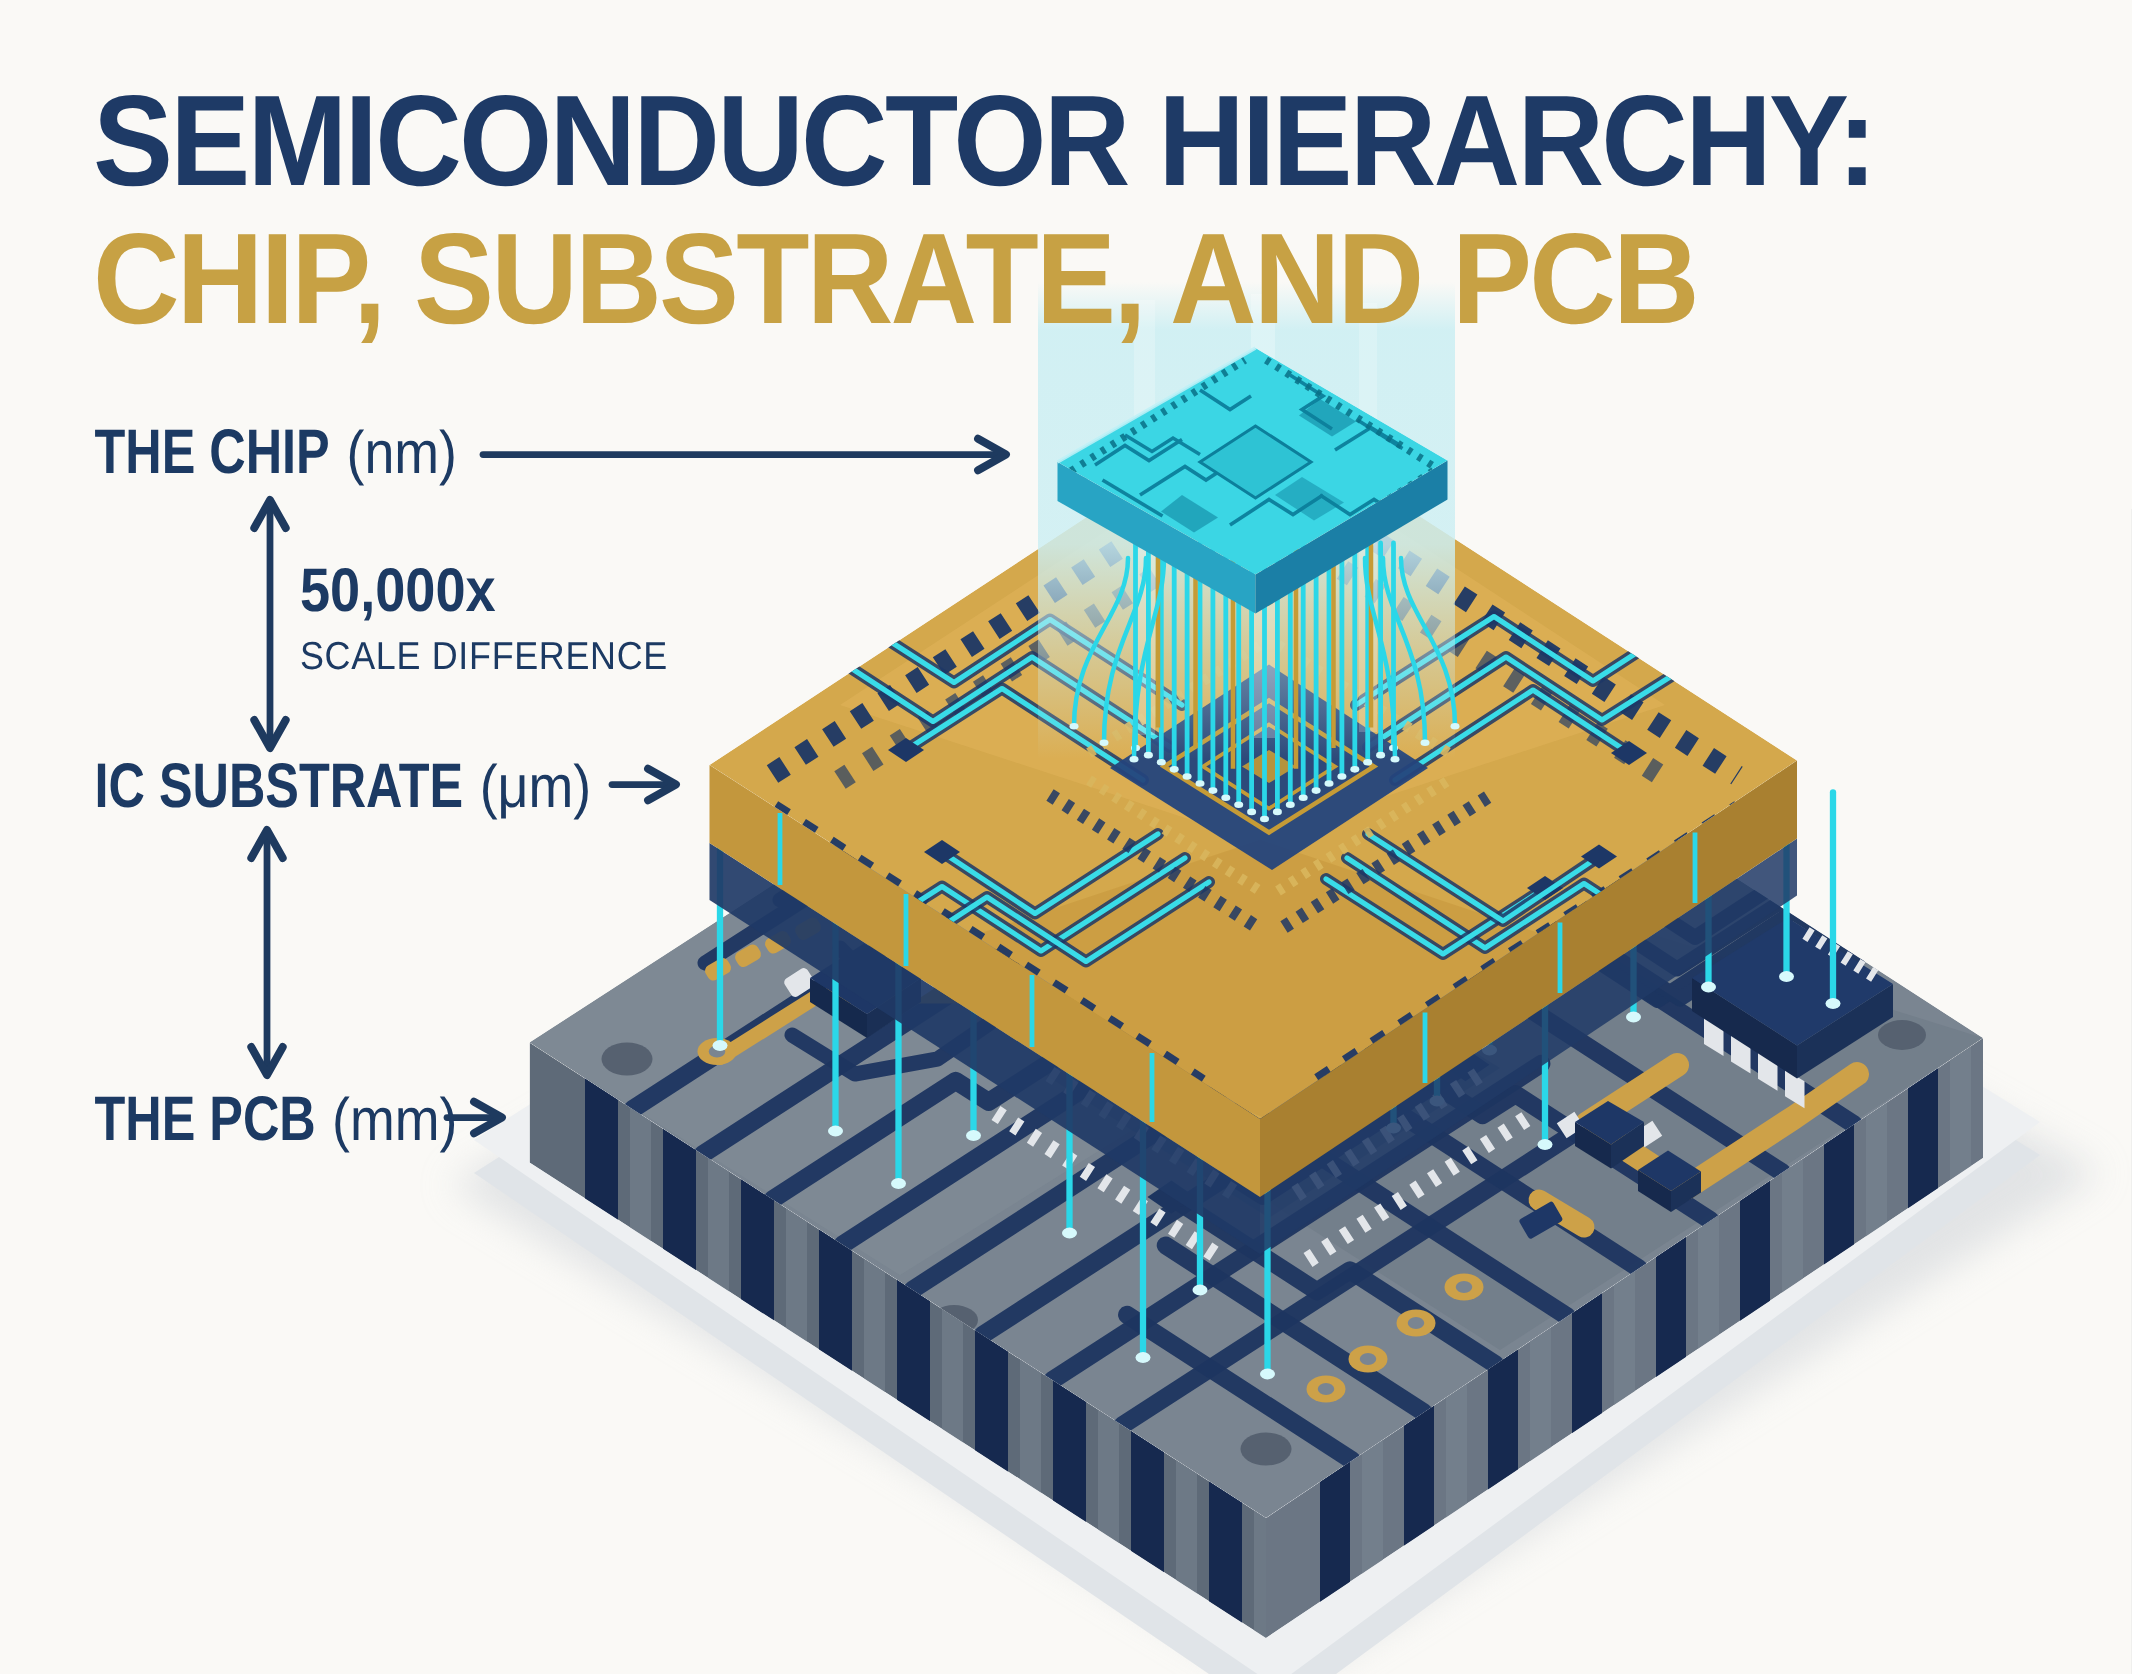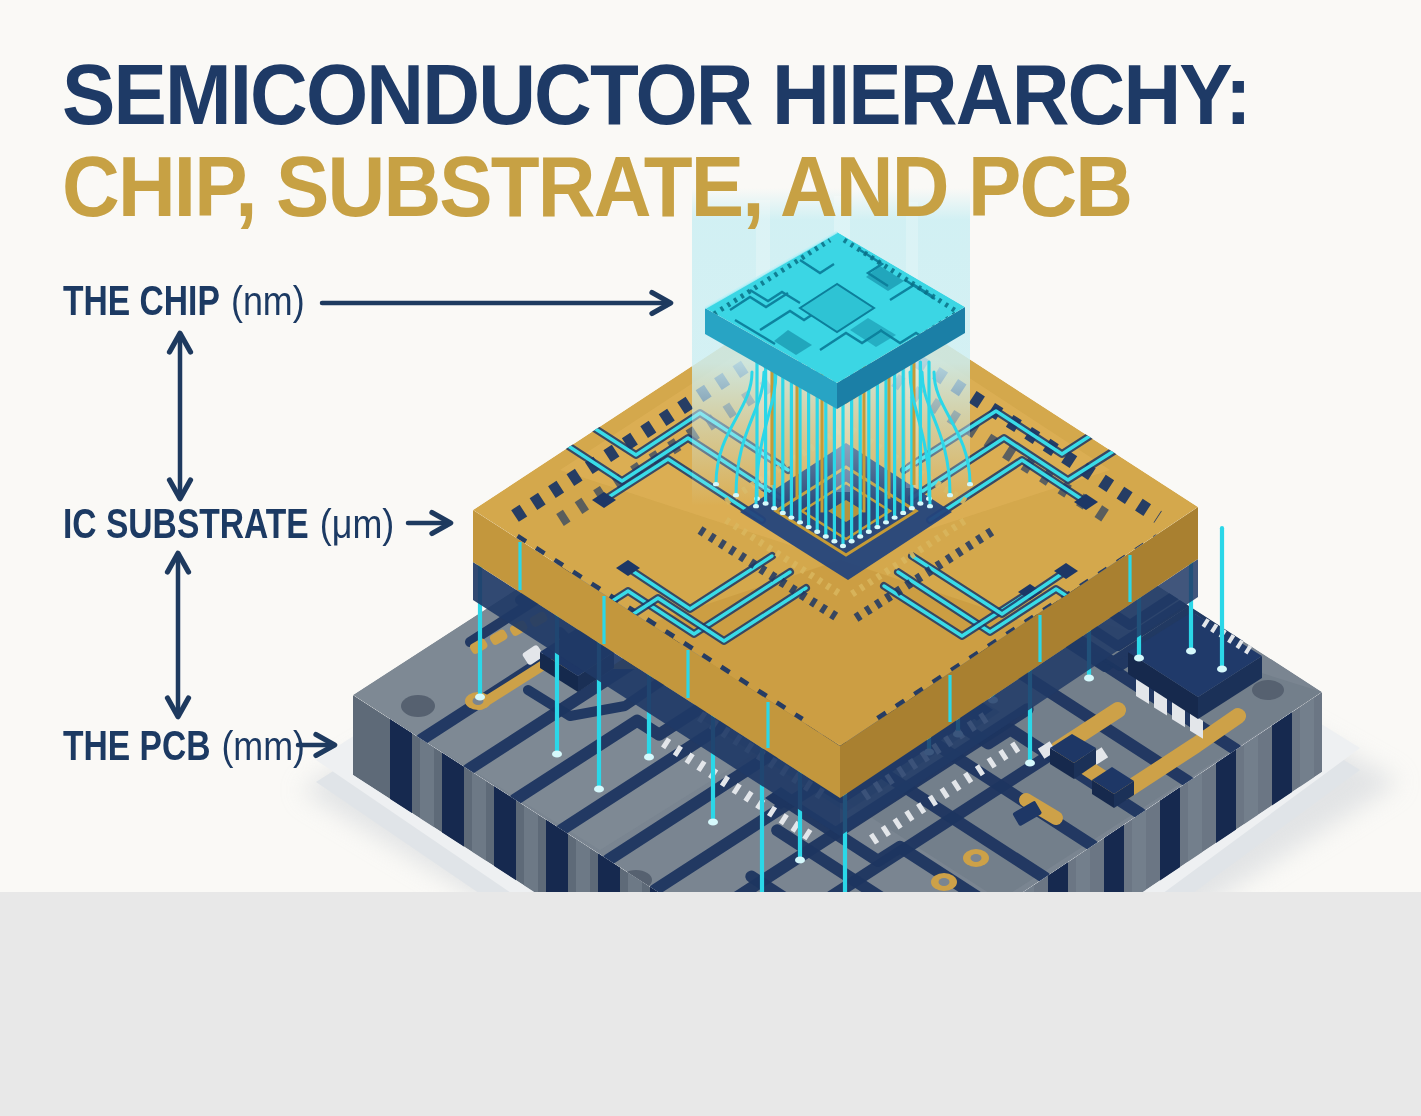--- a/index.html
+++ b/index.html
@@ -1,16 +1,16 @@
 <!DOCTYPE html>
 <html style="--background: #faf9f6; --title_navy: #1e3a66; --title_gold: #c7a144; --label_navy: #1c3a63; --arrow_navy: #1e3a5f; --chip_top: #3bd6e4; --chip_side_left: #28a4c4; --chip_side_right: #1b7fa6; --chip_circuit: #0c7f9b; --glow: #cdeff3; --wire_cyan: #2bd7e8; --trace_cyan: #39dce8; --pin_gold: #c59b36; --substrate_top: #d4a84c; --substrate_side_left: #c3973d; --substrate_side_right: #a98030; --substrate_under_navy: #203a66; --substrate_pad_navy: #1d3766; --pcb_top: #7a8591; --pcb_side_left: #5e6a78; --pcb_side_right: #6b7684; --pcb_stripe: #16294f; --pcb_side_light: #7b8794; --pcb_trace_navy: #1d3560; --pcb_trace_gold: #cda148; --pcb_hole: #566170; --solder_silver: #e3e6ea; --base_white: #eef0f2; --base_white_dark: #e0e4e8; --shadow: #cfd3d8;"><head>
 <meta charset="utf-8">
 <style>
   html,body{margin:0;padding:0;background:#e8e8e8;}
-  .page{position:relative;width:1421px;height:892px;overflow:hidden;
+  .page{position:relative;width:1421px;height:1116px;overflow:hidden;
         background:var(--background,#faf9f6);
         font-family:"Liberation Sans","DejaVu Sans",sans-serif;}
   svg.illo{position:absolute;inset:0;width:1421px;height:1116px;}
   .stopGlow{stop-color:var(--glow);}
   
   .title-block{position:absolute;left:62px;top:48px;line-height:92px;white-space:nowrap;}
   .title-line{font-size:86px;font-weight:700;letter-spacing:-2px;
               transform:scaleX(.93);transform-origin:left center;}
   .title-line.l1{color:var(--title_navy);}
   .title-line.l2{color:var(--title_gold);}
@@ -502,20 +502,24 @@
   <div class="title-block">
     <div class="title-line l1">SEMICONDUCTOR HIERARCHY:</div>
     <div class="title-line l2">CHIP, SUBSTRATE, AND PCB</div>
   </div>
 
   <div class="layer-label label-chip">
     <span>THE CHIP</span>
     <span class="unit">(nm)</span>
   </div>
 
+  <div class="scale-note">
+    <div class="scale-value">50,000x</div>
+    <div class="scale-caption">SCALE DIFFERENCE</div>
+  </div>
 
   <div class="layer-label label-substrate">
     <span>IC SUBSTRATE</span>
     <span class="unit">(μm)</span>
   </div>
 
   <div class="layer-label label-pcb">
     <span>THE PCB</span>
     <span class="unit">(mm)</span>
   </div>

